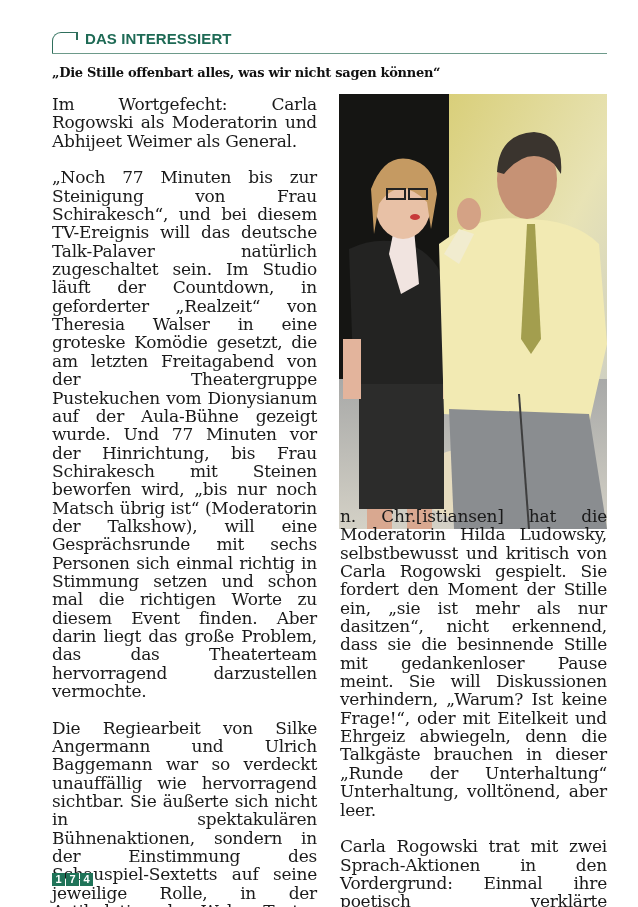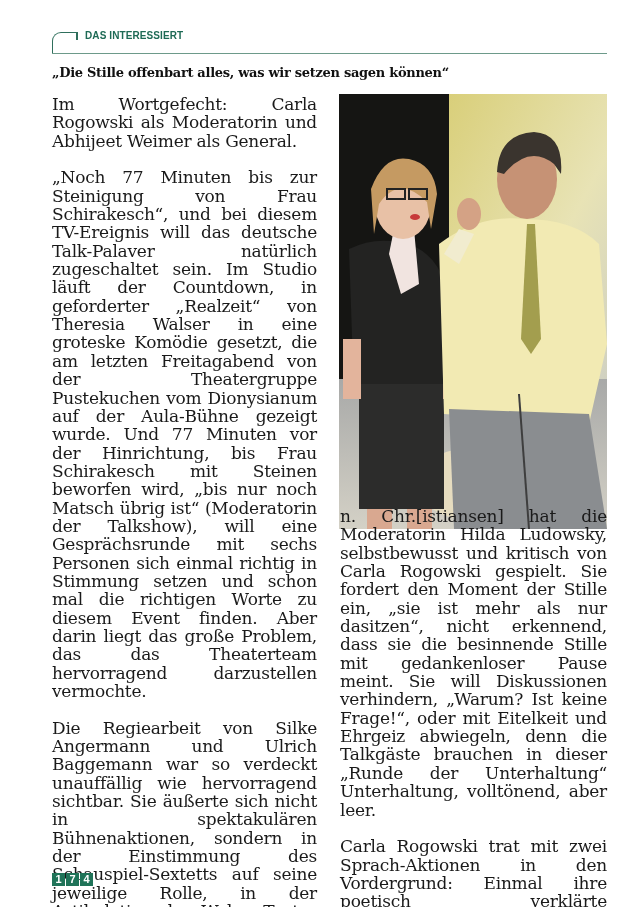--- a/index.html
+++ b/index.html
@@ -1,41 +1,41 @@
 <!DOCTYPE html>
 <html><head>
 <meta charset="utf-8">
 <style>
   html, body { margin:0; padding:0; background:#ffffff; }
   body { width:638px; height:907px; position:relative; overflow:hidden; font-family:"DejaVu Serif", serif; color:#1a1a1a; }
   .header { position:absolute; left:52px; top:28px; width:555px; height:26px; }
   .header .tab-shape { position:absolute; left:0; top:4px; width:24px; height:22px; border-left:1.5px solid #2f6f5c; border-top:1.5px solid #2f6f5c; border-top-left-radius:9px; box-sizing:border-box; }
   .header .tab-tick { position:absolute; left:24px; top:4px; width:1.5px; height:8px; background:#2f6f5c; }
   .header .rule { position:absolute; left:0; bottom:0; width:555px; height:1.5px; background:#6d9a8a; }
-  .header .section-title { position:absolute; left:33px; top:2px; font-family:"Liberation Sans", sans-serif; font-weight:bold; font-size:10px; color:#1e6a55; letter-spacing:0.1px; }
+  .header .section-title { position:absolute; left:33px; top:2px; font-family:"Liberation Sans", sans-serif; font-weight:bold; font-size:15px; color:#1e6a55; letter-spacing:0.1px; }
   .headline { position:absolute; left:52px; top:65px; font-family:"DejaVu Serif", serif; font-weight:bold; font-size:13px; color:#111; letter-spacing:-0.3px; }
   .col { position:absolute; font-size:17px; line-height:18.35px; text-align:justify; letter-spacing:-0.25px; }
   .col p { margin:0 0 18.35px 0; }
   .col-left { left:52px; top:95px; width:265px; }
   .col-right { left:340px; top:507px; width:267px; }
   .photo { position:absolute; left:339px; top:94px; width:268px; height:435px; overflow:hidden; background:#1a1a18; }
   .page-num { position:absolute; left:52px; top:873px; display:flex; gap:1px; }
   .page-num span { display:inline-block; width:13px; height:13px; background:#1f7358; color:#fff; font-family:"Liberation Sans", sans-serif; font-weight:bold; font-size:11px; line-height:13px; text-align:center; }
 </style>
 </head>
 <body>
 
 <div class="header">
   <div class="tab-shape"></div>
   <div class="tab-tick"></div>
   <div class="section-title">DAS INTERESSIERT</div>
   <div class="rule"></div>
 </div>
 
-<div class="headline">„Die Stille offenbart alles, was wir setzen sagen können“</div>
+<div class="headline">„Die Stille offenbart alles, was wir nicht sagen können“</div>
 
 <div class="col col-left">
   <p>Im Wortgefecht: Carla Rogowski als Moderatorin und Abhijeet Weimer als General.</p>
   <p>„Noch 77 Minuten bis zur Steinigung von Frau Schirakesch“, und bei diesem TV-Ereignis will das deutsche Talk-Palaver natürlich zugeschaltet sein. Im Studio läuft der Countdown, in geforderter „Realzeit“ von Theresia Walser in eine groteske Komödie gesetzt, die am letzten Freitagabend von der Theatergruppe Pustekuchen vom Dionysianum auf der Aula-Bühne gezeigt wurde. Und 77 Minuten vor der Hinrichtung, bis Frau Schirakesch mit Steinen beworfen wird, „bis nur noch Matsch übrig ist“ (Moderatorin der Talkshow), will eine Gesprächsrunde mit sechs Personen sich einmal richtig in Stimmung setzen und schon mal die richtigen Worte zu diesem Event finden. Aber darin liegt das große Problem, das das Theaterteam hervorragend darzustellen vermochte.</p>
   <p>Die Regiearbeit von Silke Angermann und Ulrich Baggemann war so verdeckt unauffällig wie hervorragend sichtbar. Sie äußerte sich nicht in spektakulären Bühnenaktionen, sondern in der Einstimmung des Schauspiel-Sextetts auf seine jeweilige Rolle, in der Artikulation des Walser-Textes mit den dahinterliegenden Emotionen und der Verlogenheit verschiedenster Sprechakte. Es war eine großartige, da anstrengende schauspielerische Leistung der sechs Schauspielerinnen und Schauspieler, die ehrliche Haltung der Charaktere nur durch deren Sprach-Ton im Proporz-Palaver durchscheinen zu lassen.</p>
   <p style="text-align:left">Die Leitung des Talk-Gefechts im Jahre 15</p>
 </div>
 
 <div class="photo" role="img" aria-label="Stage photo: a young woman with glasses in a dark suit and a young man in a yellow shirt and olive tie on stage">
   <svg width="268" height="435" viewBox="0 0 268 435" xmlns="http://www.w3.org/2000/svg">

